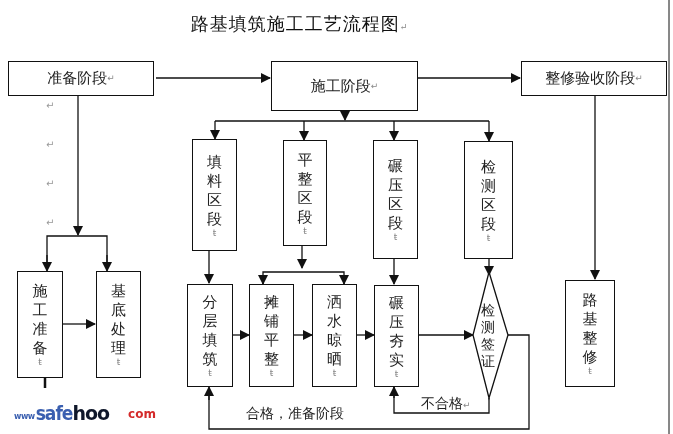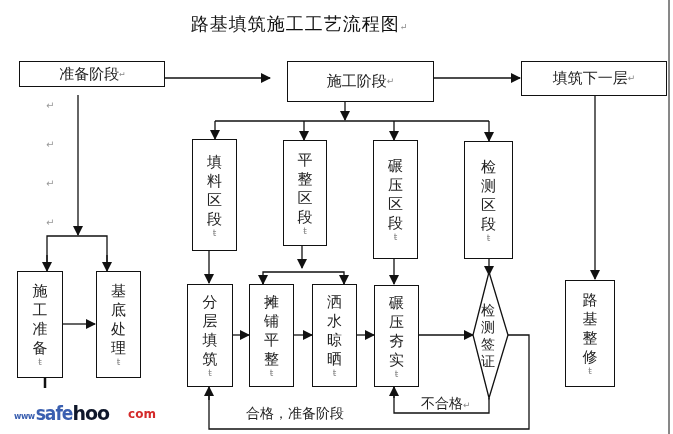--- a/index.html
+++ b/index.html
@@ -75,30 +75,30 @@
     <line x1="209" y1="400" x2="209" y2="387" marker-end="url(#ah)"></line>
 
     <line x1="595" y1="95" x2="595" y2="279" marker-end="url(#ah)"></line>
 
     <line x1="669" y1="0" x2="669" y2="434" stroke-width="1"></line>
   </g>
 </svg>
 
 <div class="title"><span>路基填筑施工工艺流程图</span><span class="mark">↵</span></div>
 
-<div class="box hbox" style="left:19px;top:61px;width:146px;height:26px;font-family:Liberation Mono, monospace;">
+<div class="box hbox" style="left:8px;top:61px;width:146px;height:35px;">
   <span>准备阶段</span>
     <span class="mark">↵</span>
 </div>
-<div class="box hbox" style="left:271px;top:61px;width:147px;height:41px;margin-left:16px;">
+<div class="box hbox" style="left:271px;top:61px;width:147px;height:50px;">
   <span>施工阶段</span>
     <span class="mark">↵</span>
 </div>
 <div class="box hbox" style="left:521px;top:61px;width:146px;height:35px;">
-  <span>填筑下一层</span>
+  <span>整修验收阶段</span>
     <span class="mark">↵</span>
 </div>
 
 <span class="pmark" style="left:46px;top:100px;">↵</span>
 <span class="pmark" style="left:46px;top:139px;">↵</span>
 <span class="pmark" style="left:46px;top:178px;">↵</span>
 <span class="pmark" style="left:46px;top:217px;">↵</span>
 
 <div class="box vbox" style="left:17px;top:271px;width:46px;height:107px;">
   <div class="vtext" id="vt-site-prep">

